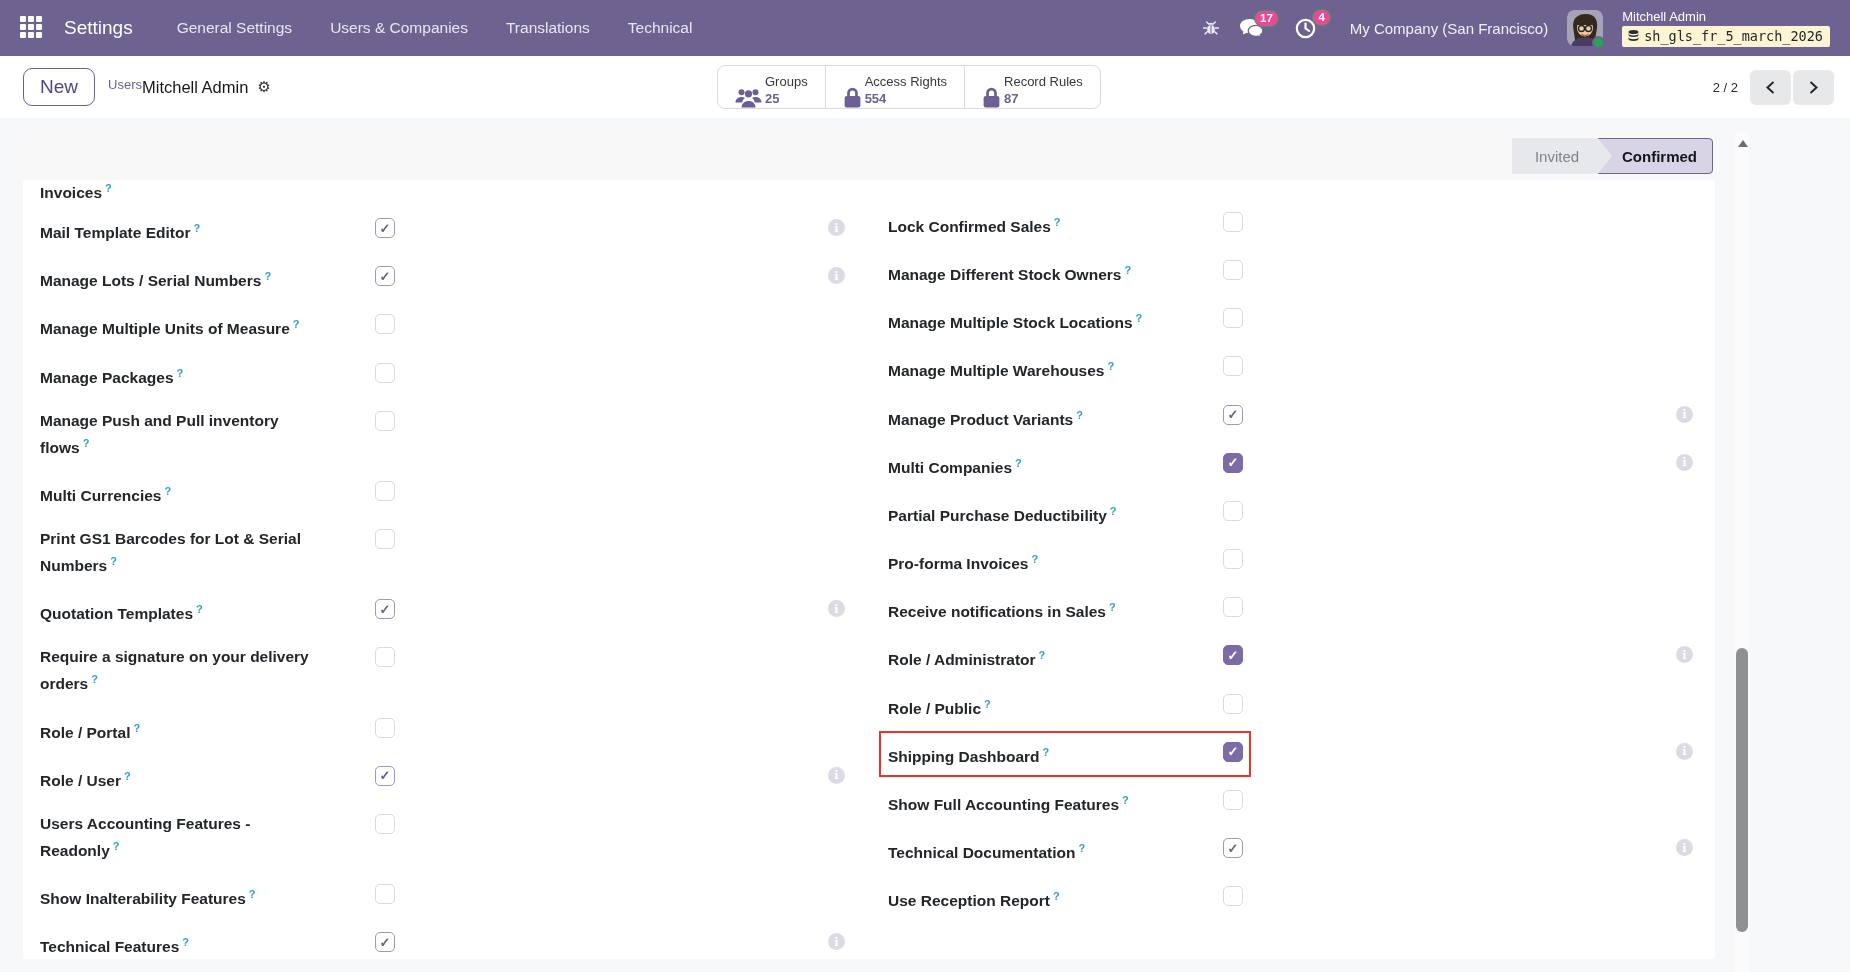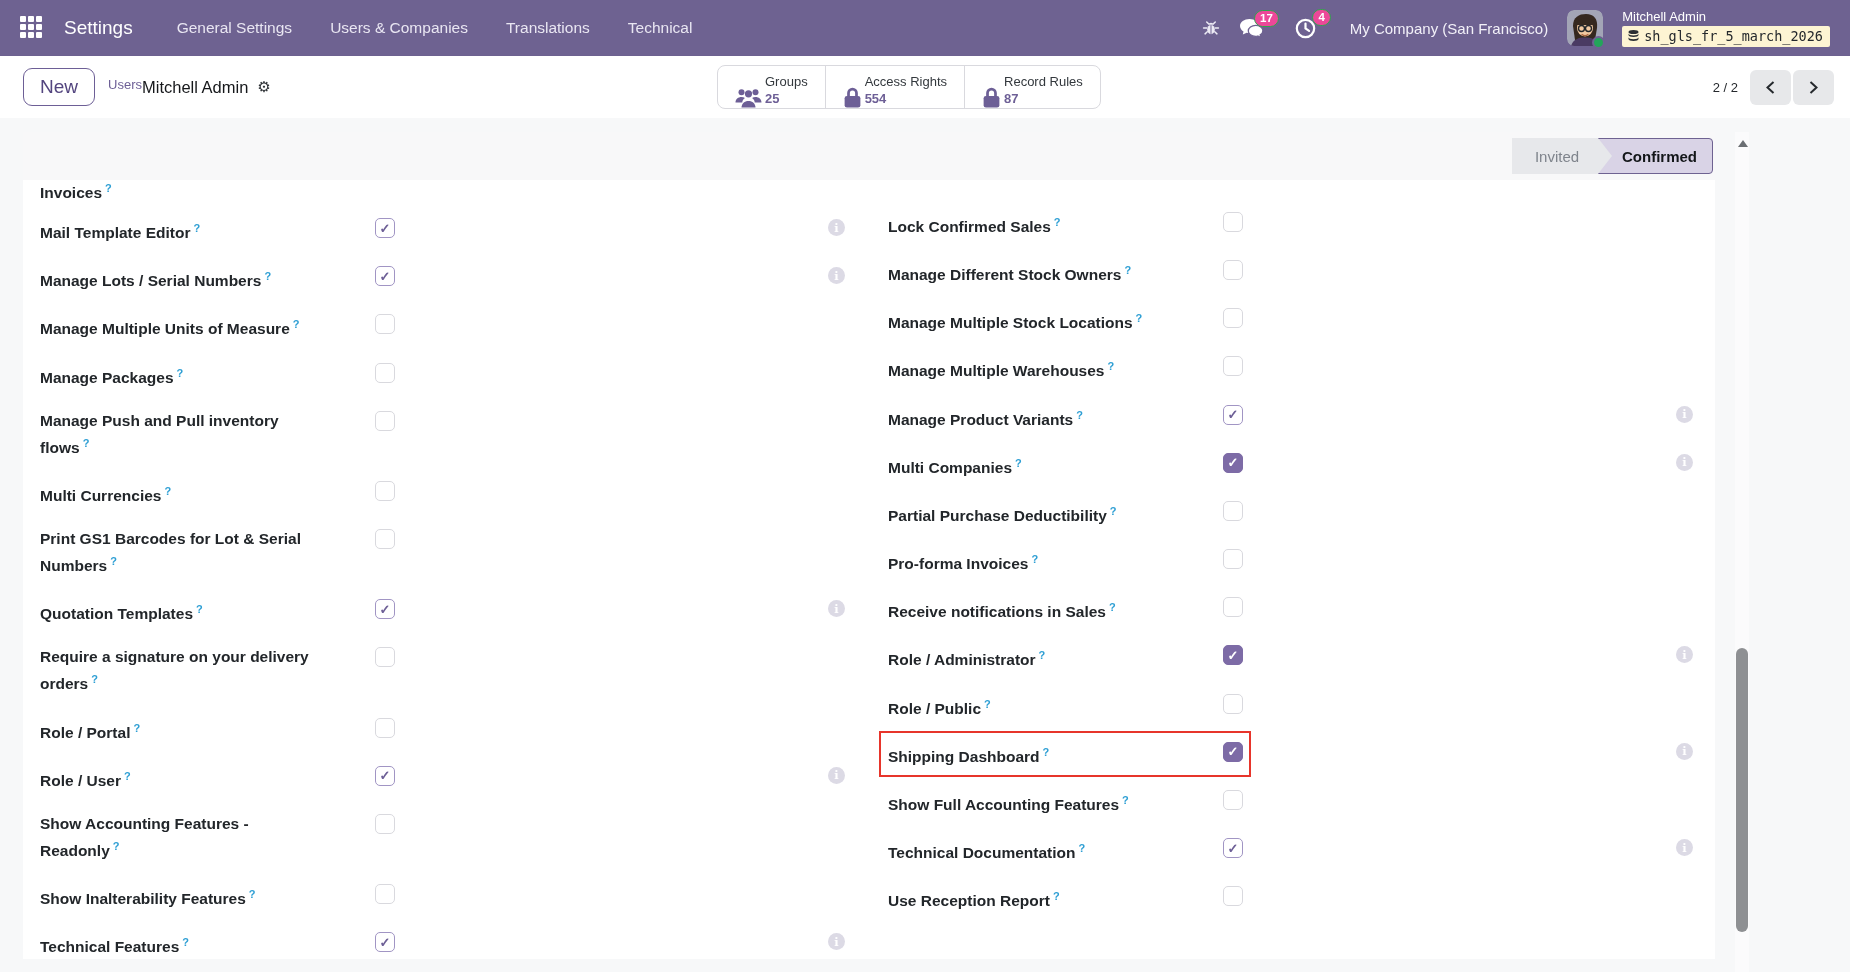--- a/index.html
+++ b/index.html
@@ -341,21 +341,21 @@
           <div class="row">
             <label class="lbl"><span>Role / Portal</span><sup class="help">?</sup></label>
             <span class="cb unchecked"></span>
           </div>
           <div class="row">
             <label class="lbl"><span>Role / User</span><sup class="help">?</sup></label>
             <span class="cb checked">✓</span>
             <span class="info">i</span>
           </div>
           <div class="row">
-            <label class="lbl"><span>Show Accounting Features - Readonly</span><sup class="help">?</sup></label>
+            <label class="lbl"><span>Users Accounting Features - Readonly</span><sup class="help">?</sup></label>
             <span class="cb unchecked"></span>
           </div>
           <div class="row">
             <label class="lbl"><span>Show Inalterability Features</span><sup class="help">?</sup></label>
             <span class="cb unchecked"></span>
           </div>
           <div class="row">
             <label class="lbl"><span>Technical Features</span><sup class="help">?</sup></label>
             <span class="cb checked">✓</span>
             <span class="info">i</span>

